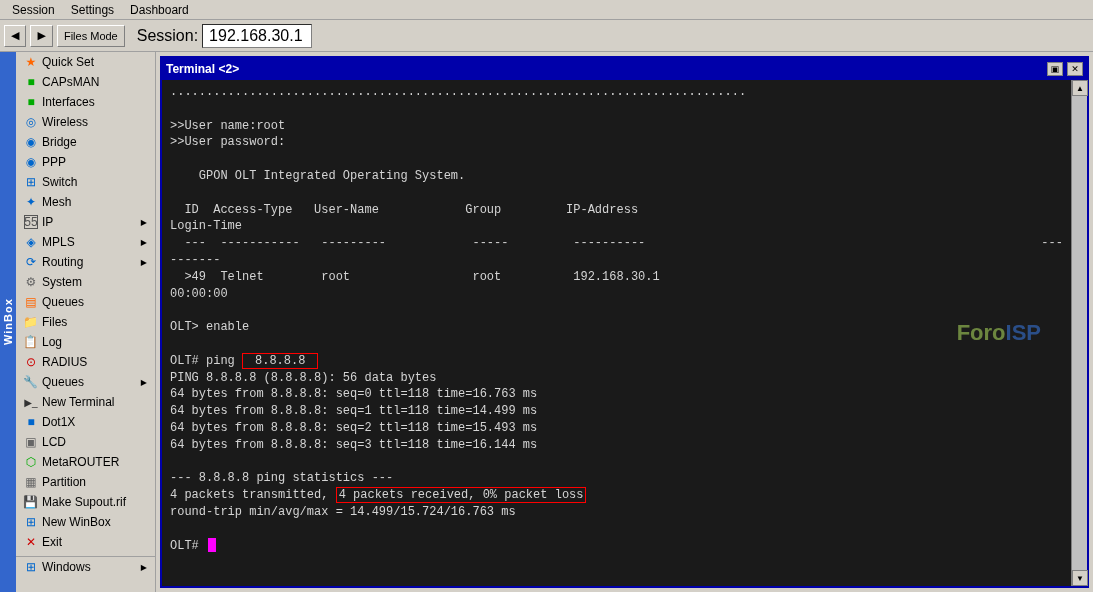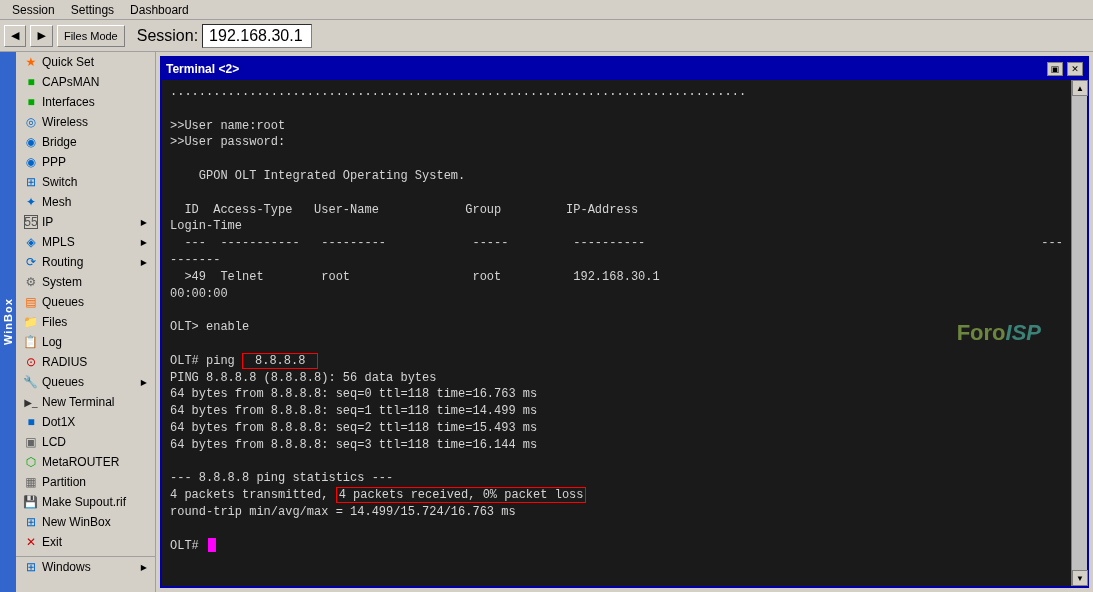--- a/index.html
+++ b/index.html
@@ -223,21 +223,21 @@
       top: 50%;
       transform: translateY(-50%);
       color: #4488aa;
       font-size: 22px;
       font-weight: bold;
       opacity: 0.5;
       pointer-events: none;
       font-family: Arial, sans-serif;
     }
     .watermark-foro { color: #bef264; }
-    .watermark-isp { color: #5eead4; font-style: italic; }
+    .watermark-isp { color: #3b82f6; }
 
     
     .terminal-scroll {
       width: 16px;
       background: #d4d0c8;
       border-left: 1px solid #808080;
       display: flex;
       flex-direction: column;
     }
     .scroll-btn {

